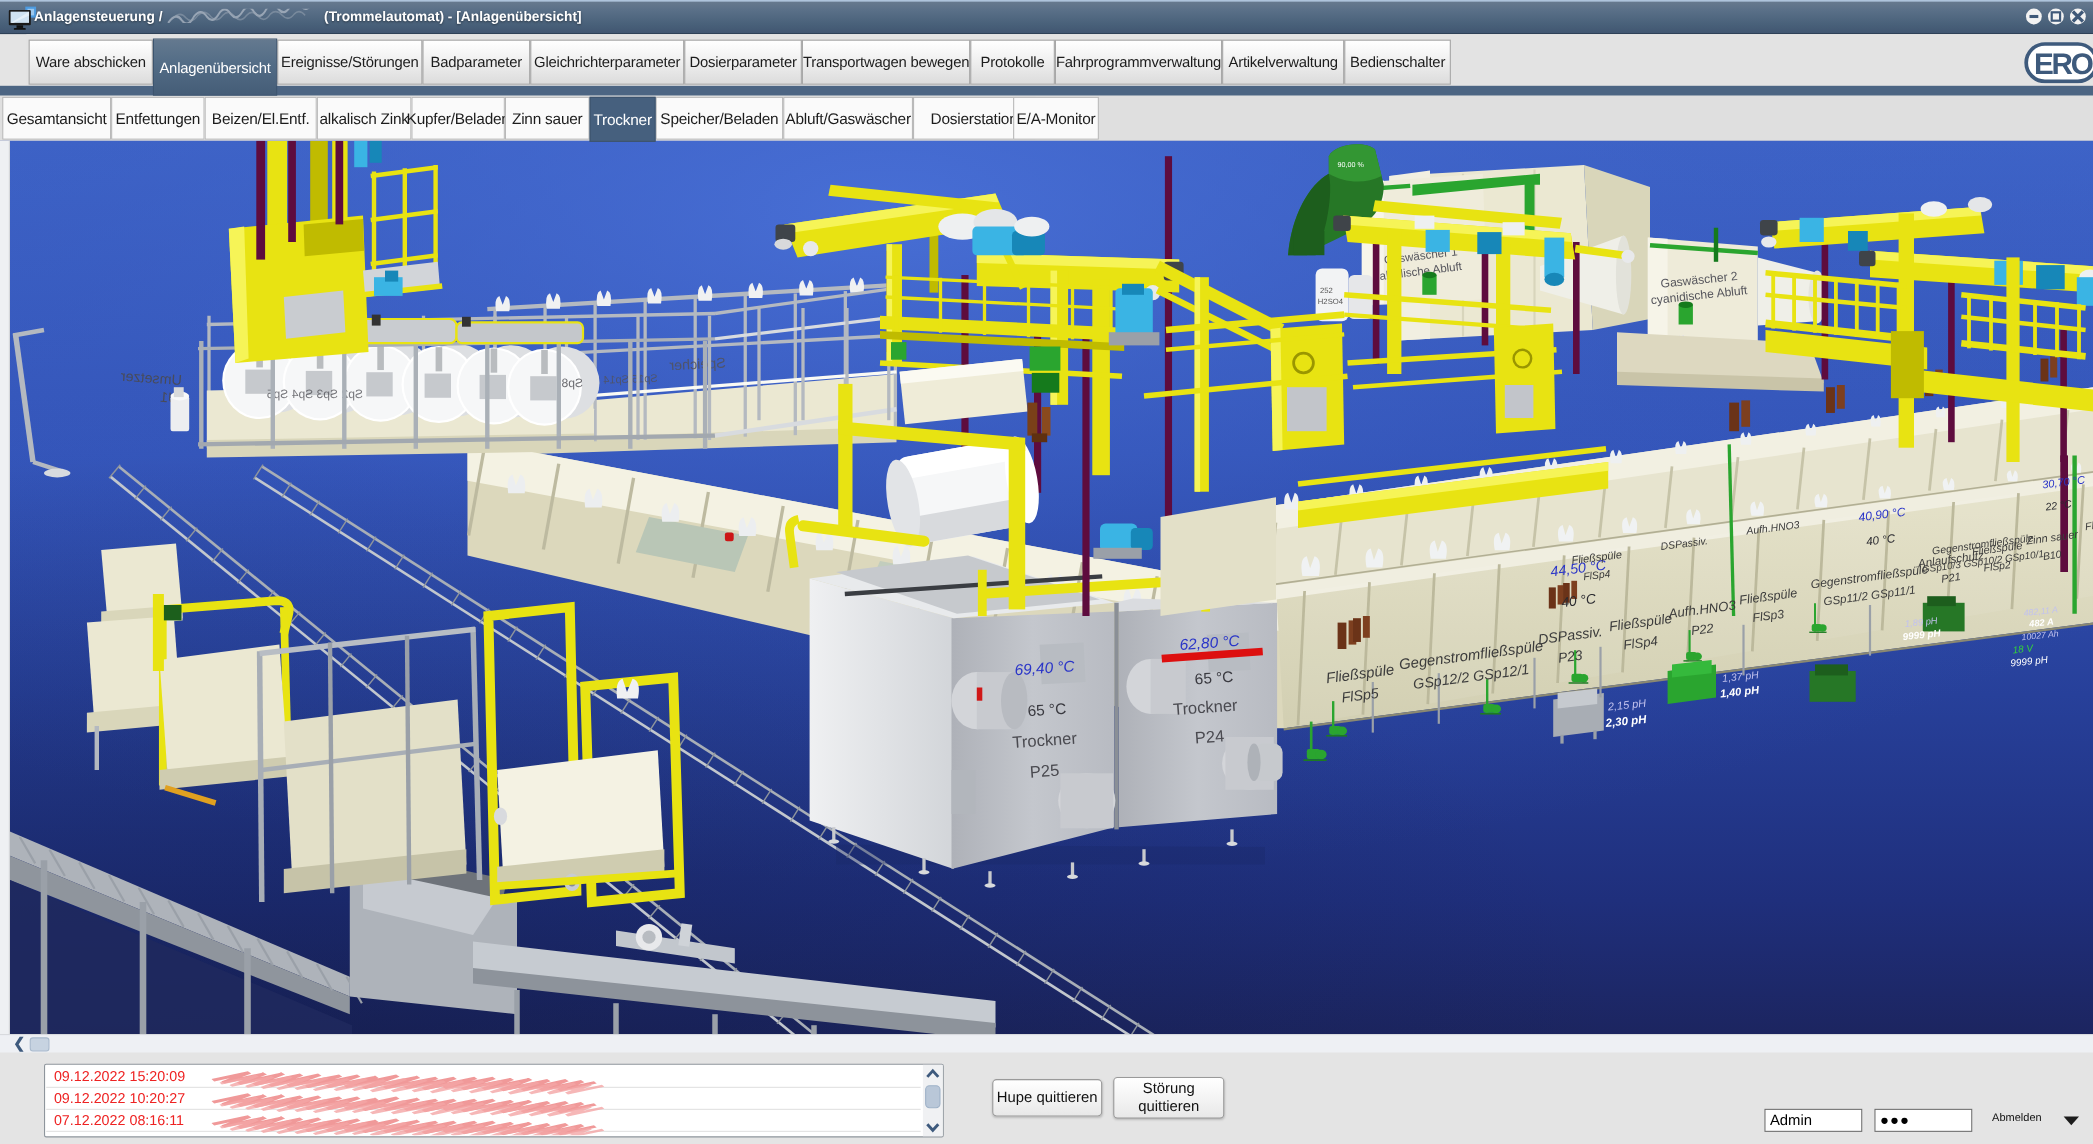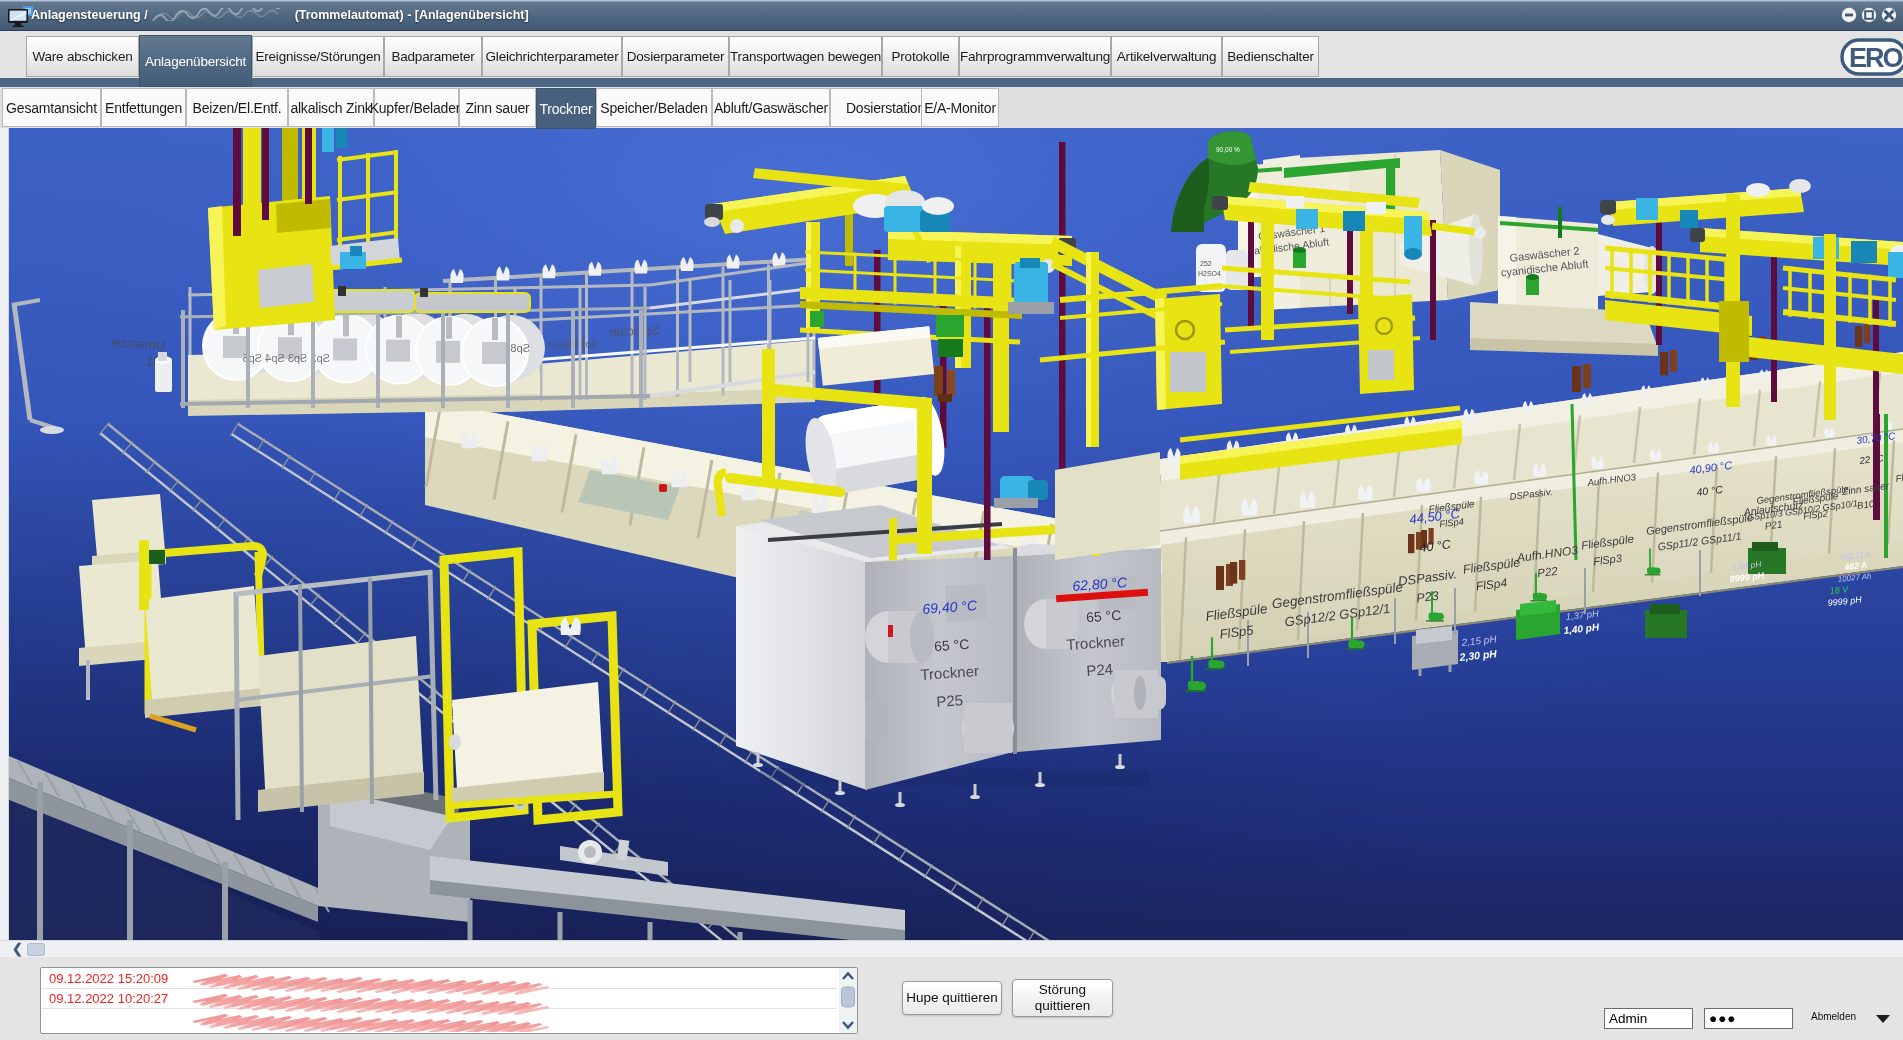--- a/index.html
+++ b/index.html
@@ -820,20 +820,21 @@
 </svg>
 </div>
 <div id="vscroll"></div>
 <div id="hscroll"></div>
 <div id="harrow">❮</div>
 <div id="hthumb"></div>
 <div id="bottombar"></div>
 <div id="listbox">
 <div class="lrow" style="top:1px;">09.12.2022 15:20:09</div>
 <div class="lrow" style="top:21px;">09.12.2022 10:20:27</div>
+<div class="lrow" style="top:41px;">07.12.2022 08:16:11</div>
 <svg style="position:absolute;left:143px;top:2px" width="414" height="62" viewBox="0 0 175 62" preserveAspectRatio="none">
 <g stroke="#ee8888" stroke-width="2.4" fill="none" opacity=".85">
 <path d="M4,12 l14,-7 l-10,9 l16,-8 l-10,9 l17,-9 l-11,10 l18,-9 l-12,10 l19,-10 l-12,10 l20,-9 l-13,10 l20,-10 l-12,10 l19,-9 l-12,9 l20,-10 l-13,11 l21,-10 l-13,10 l20,-9 l-12,9 l19,-9 l-12,10 l20,-10 l-12,9 l19,-9 l-12,10 l19,-9 l-11,9 l18,-9 l-11,10 l18,-9 l-10,9 l17,-9 l-10,9 l16,-8 l-9,8 l14,-7"></path>
 <path d="M4,32 l14,-7 l-10,9 l16,-8 l-10,9 l17,-9 l-11,10 l18,-9 l-12,10 l19,-10 l-12,10 l20,-9 l-13,10 l20,-10 l-12,10 l19,-9 l-12,9 l20,-10 l-13,11 l21,-10 l-13,10 l20,-9 l-12,9 l19,-9 l-12,10 l20,-10 l-12,9 l19,-9 l-12,10 l19,-9 l-11,9 l18,-9 l-11,10 l18,-9 l-10,9 l17,-9 l-10,9 l16,-8 l-9,8 l14,-7"></path>
 <path d="M4,52 l14,-7 l-10,9 l16,-8 l-10,9 l17,-9 l-11,10 l18,-9 l-12,10 l19,-10 l-12,10 l20,-9 l-13,10 l20,-10 l-12,10 l19,-9 l-12,9 l20,-10 l-13,11 l21,-10 l-13,10 l20,-9 l-12,9 l19,-9 l-12,10 l20,-10 l-12,9 l19,-9 l-12,10 l19,-9 l-11,9 l18,-9 l-11,10 l18,-9 l-10,9 l17,-9 l-10,9 l16,-8 l-9,8 l14,-7"></path>
 </g>
 <g stroke="#f4a6a6" stroke-width="2" fill="none" opacity=".8" transform="translate(3,3)">
 <path d="M4,12 l14,-7 l-10,9 l16,-8 l-10,9 l17,-9 l-11,10 l18,-9 l-12,10 l19,-10 l-12,10 l20,-9 l-13,10 l20,-10 l-12,10 l19,-9 l-12,9 l20,-10 l-13,11 l21,-10 l-13,10 l20,-9 l-12,9 l19,-9 l-12,10 l20,-10 l-12,9 l19,-9 l-12,10 l19,-9 l-11,9 l18,-9 l-11,10 l18,-9 l-10,9 l17,-9 l-10,9 l16,-8 l-9,8 l14,-7"></path>
 <path d="M4,32 l14,-7 l-10,9 l16,-8 l-10,9 l17,-9 l-11,10 l18,-9 l-12,10 l19,-10 l-12,10 l20,-9 l-13,10 l20,-10 l-12,10 l19,-9 l-12,9 l20,-10 l-13,11 l21,-10 l-13,10 l20,-9 l-12,9 l19,-9 l-12,10 l20,-10 l-12,9 l19,-9 l-12,10 l19,-9 l-11,9 l18,-9 l-11,10 l18,-9 l-10,9 l17,-9 l-10,9 l16,-8 l-9,8 l14,-7"></path>
 <path d="M4,52 l14,-7 l-10,9 l16,-8 l-10,9 l17,-9 l-11,10 l18,-9 l-12,10 l19,-10 l-12,10 l20,-9 l-13,10 l20,-10 l-12,10 l19,-9 l-12,9 l20,-10 l-13,11 l21,-10 l-13,10 l20,-9 l-12,9 l19,-9 l-12,10 l20,-10 l-12,9 l19,-9 l-12,10 l19,-9 l-11,9 l18,-9 l-11,10 l18,-9 l-10,9 l17,-9 l-10,9 l16,-8 l-9,8 l14,-7"></path>

